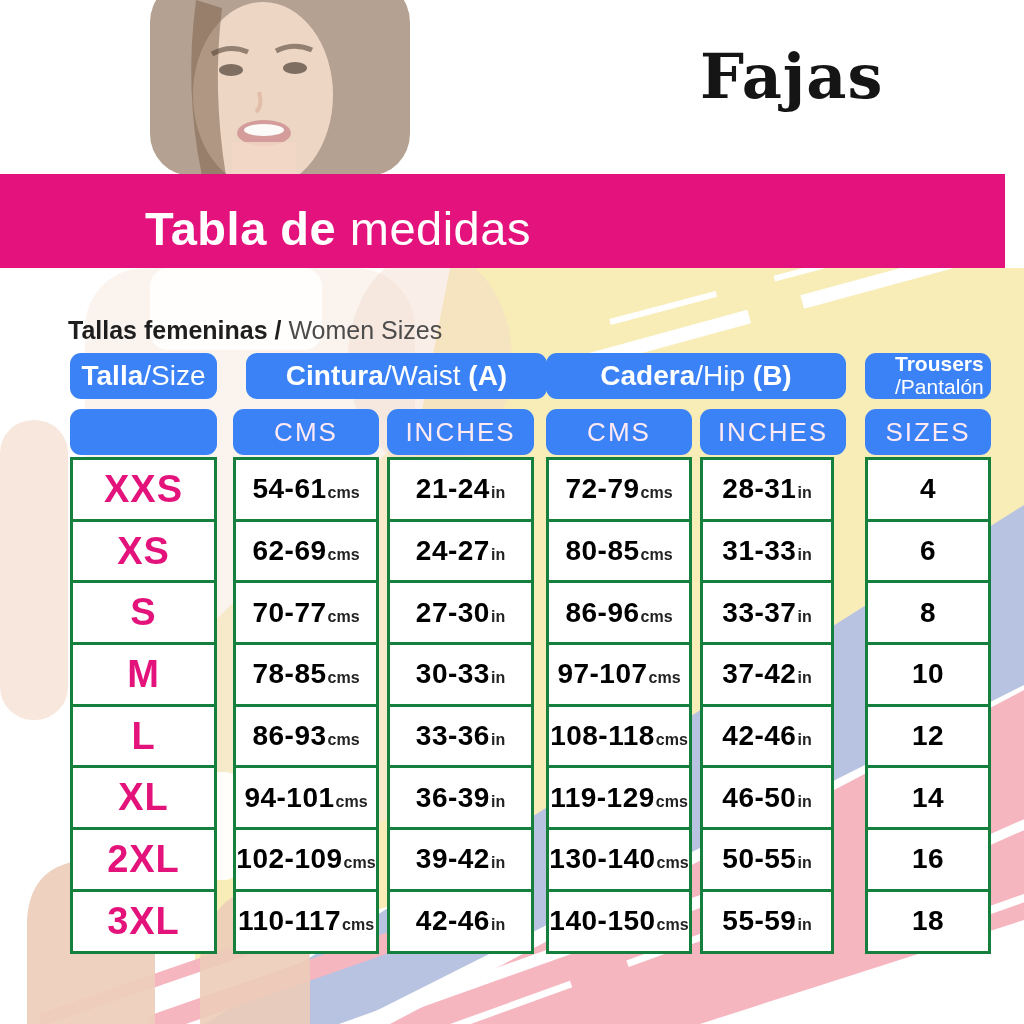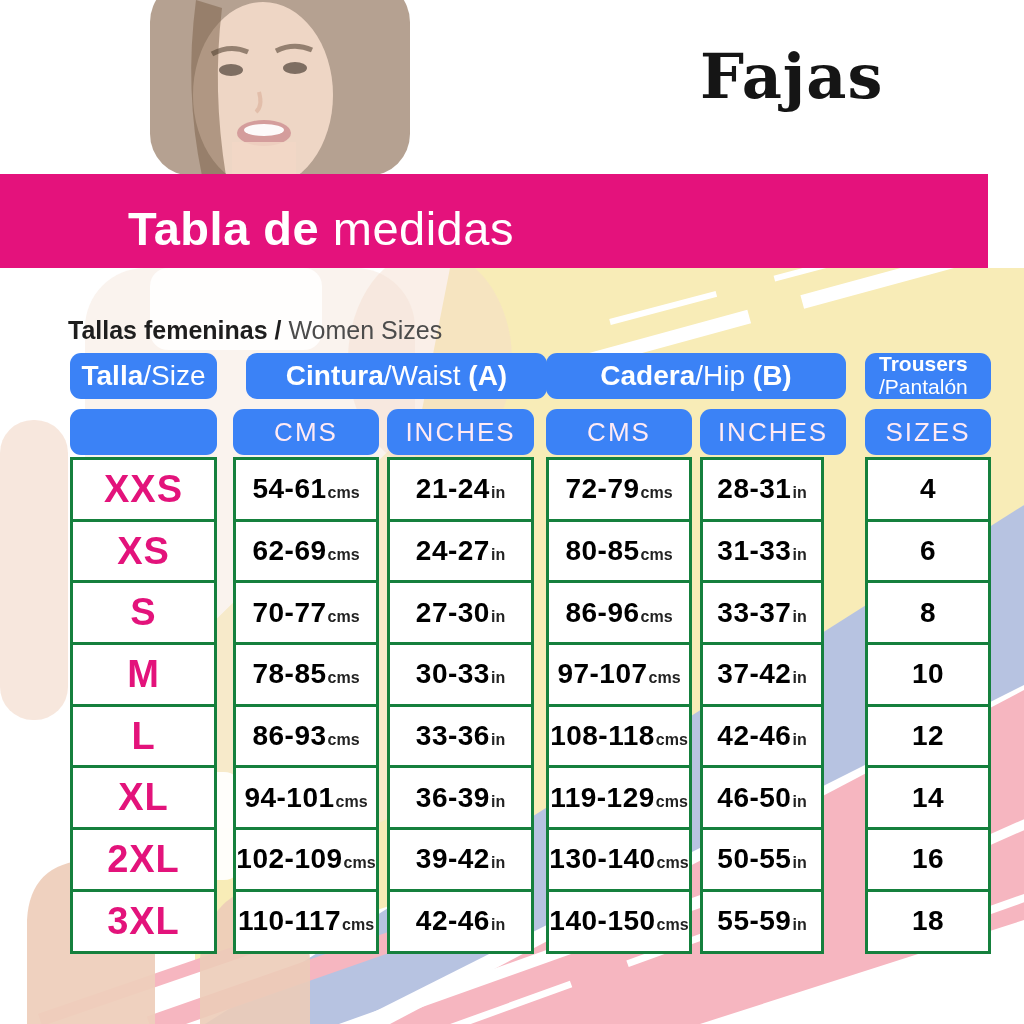--- a/index.html
+++ b/index.html
@@ -13,21 +13,21 @@
   #bg-art{position:absolute;left:0;top:0;z-index:0;}
   
   .brand-title{
     position:absolute;left:700px;top:40px;width:300px;
     font-family:"DejaVu Serif", serif;font-weight:700;font-size:62px;color:#151515;
     letter-spacing:1px;z-index:5;
   }
   
   .banner{
     position:absolute;left:0;top:174px;width:988px;height:94px;
-    background:#e4127c;z-index:4;display:flex;align-items:center;
+    background:#e4127c;z-index:4;display:flex;align-items:center;padding-left:17px;
   }
   .banner-text{
     padding-left:128px;font-size:47px;color:#ffffff;white-space:pre;
     letter-spacing:0.5px;padding-top:14px;
   }
   .banner-text .b{font-weight:700;}
   .banner-text .r{font-weight:400;}
   
   .subtitle{
     position:absolute;left:68px;top:304px;font-size:25px;white-space:pre;z-index:4;margin-top:12px;
@@ -39,21 +39,21 @@
     position:absolute;height:46px;background:#3b82f6;border-radius:11px;
     color:#ffffff;display:flex;align-items:center;justify-content:center;
     z-index:4;white-space:pre;
   }
   .hdr .b{font-weight:700;}
   .hdr .r{font-weight:400;}
   .hdr-group{font-size:28px;}
   .hdr-sub{font-size:26px;font-weight:400;letter-spacing:2px;color:#ffeaf4;}
   .hdr-trousers{
     flex-direction:column;align-items:flex-start;justify-content:center;
-    padding-left:14px;box-sizing:border-box;font-size:21px;line-height:1.08;
+    padding-left:30px;box-sizing:border-box;font-size:21px;line-height:1.08;
   }
   
   .col{position:absolute;top:457px;z-index:4;}
   .cell{
     box-sizing:border-box;height:64.7px;background:#ffffff;
     border:3px solid #15803d;display:flex;align-items:center;justify-content:center;
   }
   .cell + .cell{margin-top:-3px;}
   .cell .val{font-weight:700;font-size:28px;color:#000000;letter-spacing:0.5px;}
   .cell .unit{font-weight:700;font-size:16px;color:#222222;margin-left:1px;align-self:center;padding-top:8px;}
@@ -254,21 +254,21 @@
       </div>
       <div class="cell">
         <span class="val">130-140</span>
         <span class="unit">cms</span>
       </div>
       <div class="cell">
         <span class="val">140-150</span>
         <span class="unit">cms</span>
       </div>
     </div>
-<div class="col" style="left:700px;width:124px;">
+<div class="col" style="left:700px;width:134px;">
       <div class="cell">
         <span class="val">28-31</span>
         <span class="unit">in</span>
       </div>
       <div class="cell">
         <span class="val">31-33</span>
         <span class="unit">in</span>
       </div>
       <div class="cell">
         <span class="val">33-37</span>

